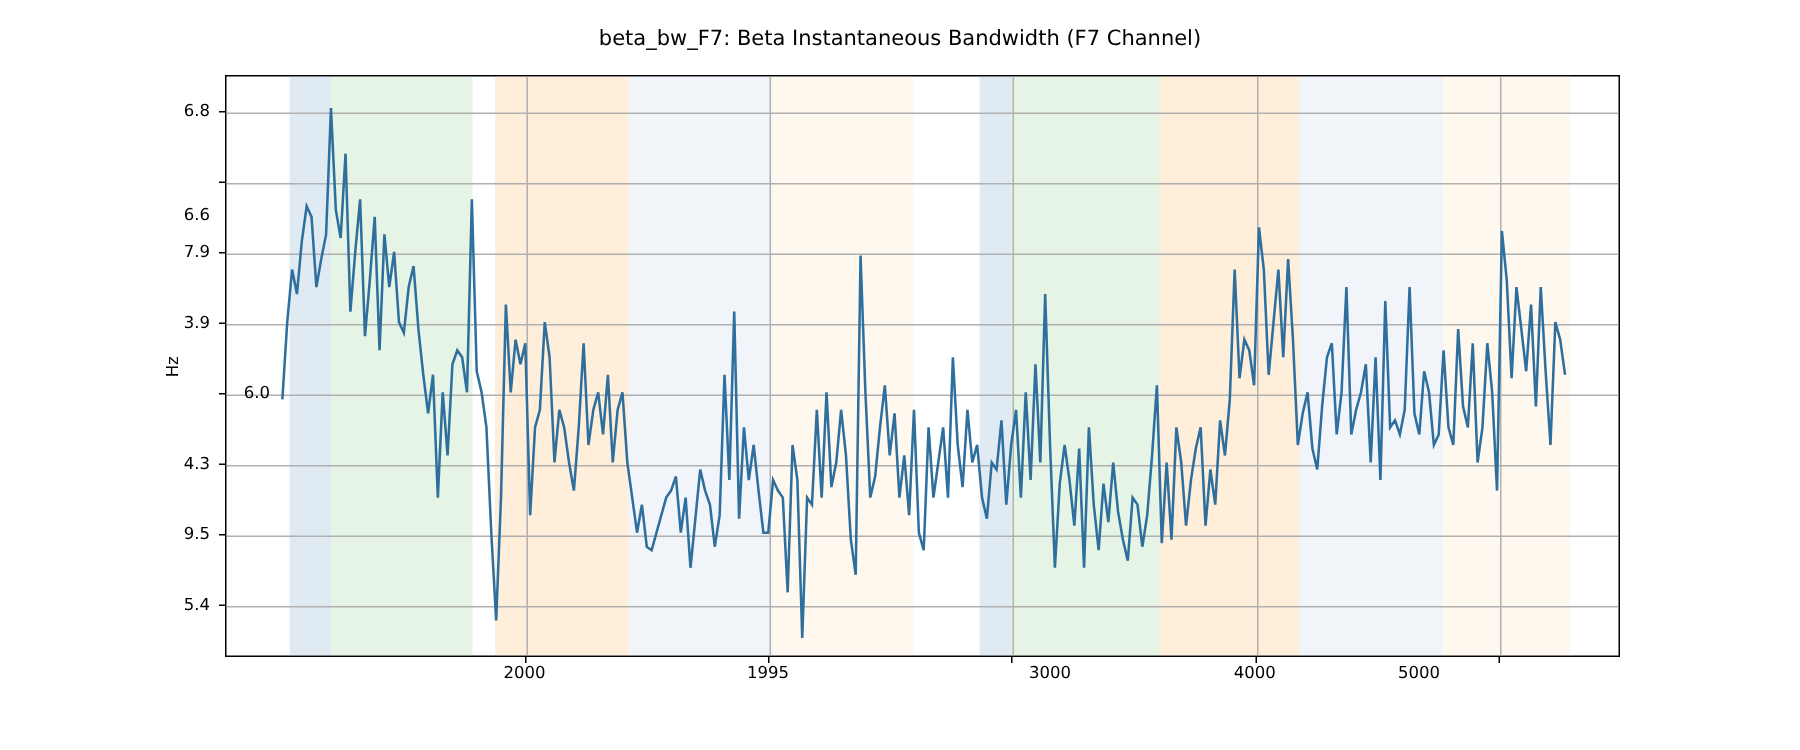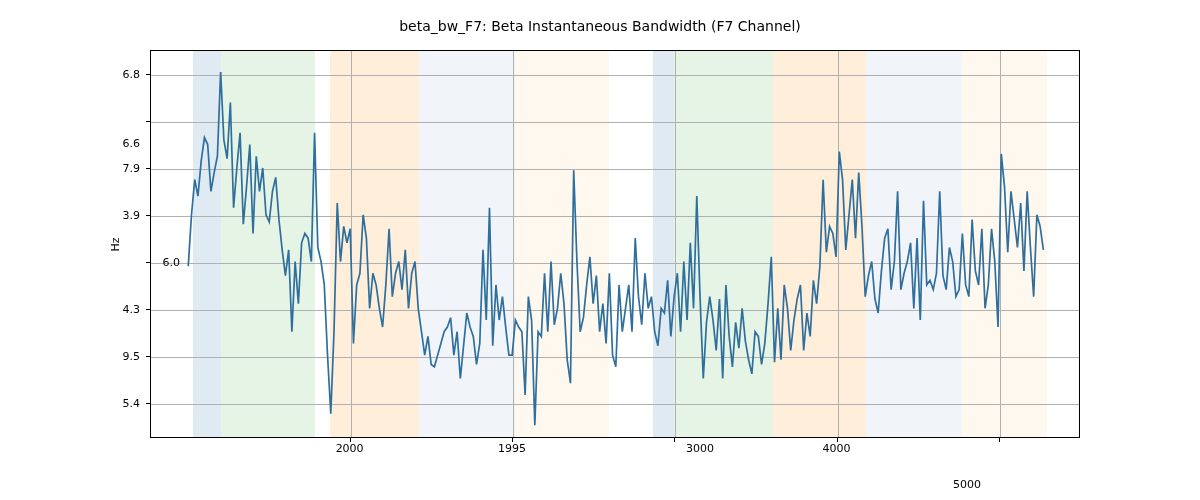--- a/index.html
+++ b/index.html
@@ -144,21 +144,21 @@
 
 <div class="tickmark-x" style="left: 349.634px;"></div>
     <div class="xtick" style="left: 349.634px;">2000</div>
     <div class="tickmark-x" style="left: 511.937px;"></div>
     <div class="xtick" style="left: 511.937px;">1995</div>
     <div class="tickmark-x" style="left: 674.241px;"></div>
     <div class="xtick" style="left: 652px; margin-left: 48px;">3000</div>
     <div class="tickmark-x" style="left: 836.545px;"></div>
     <div class="xtick" style="left: 836.545px;">4000</div>
     <div class="tickmark-x" style="left: 998.848px;"></div>
-    <div class="xtick" style="left: 967px; margin-top: 36px;">5000</div>
+    <div class="xtick" style="left: 946px;">5000</div>
     <div class="tickmark-y" style="top: 402.727px;"></div>
     <div class="ytick" style="top: 402.727px;">5.4</div>
     <div class="tickmark-y" style="top: 355.697px;"></div>
     <div class="ytick" style="top: 355.697px;">9.5</div>
     <div class="tickmark-y" style="top: 308.667px;"></div>
     <div class="ytick" style="top: 308.667px;">4.3</div>
     <div class="tickmark-y" style="top: 261.636px;"></div>
     <div class="ytick" style="top: 261.636px; margin-left: 40px;">6.0</div>
     <div class="tickmark-y" style="top: 214.606px;"></div>
     <div class="ytick" style="top: 214.606px;">3.9</div>

